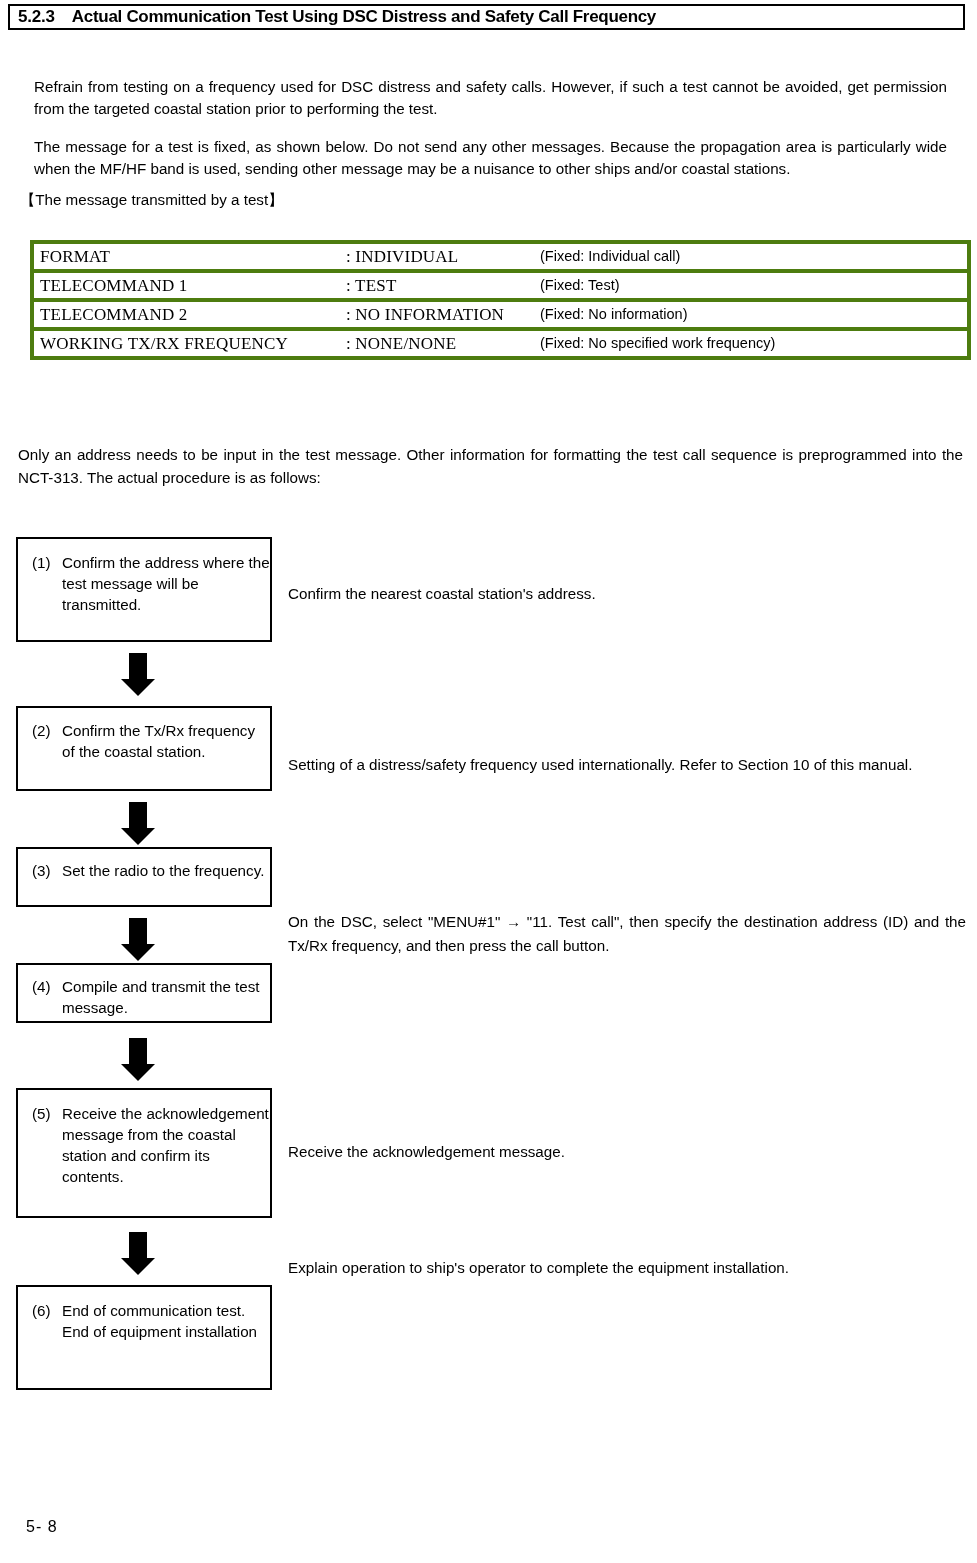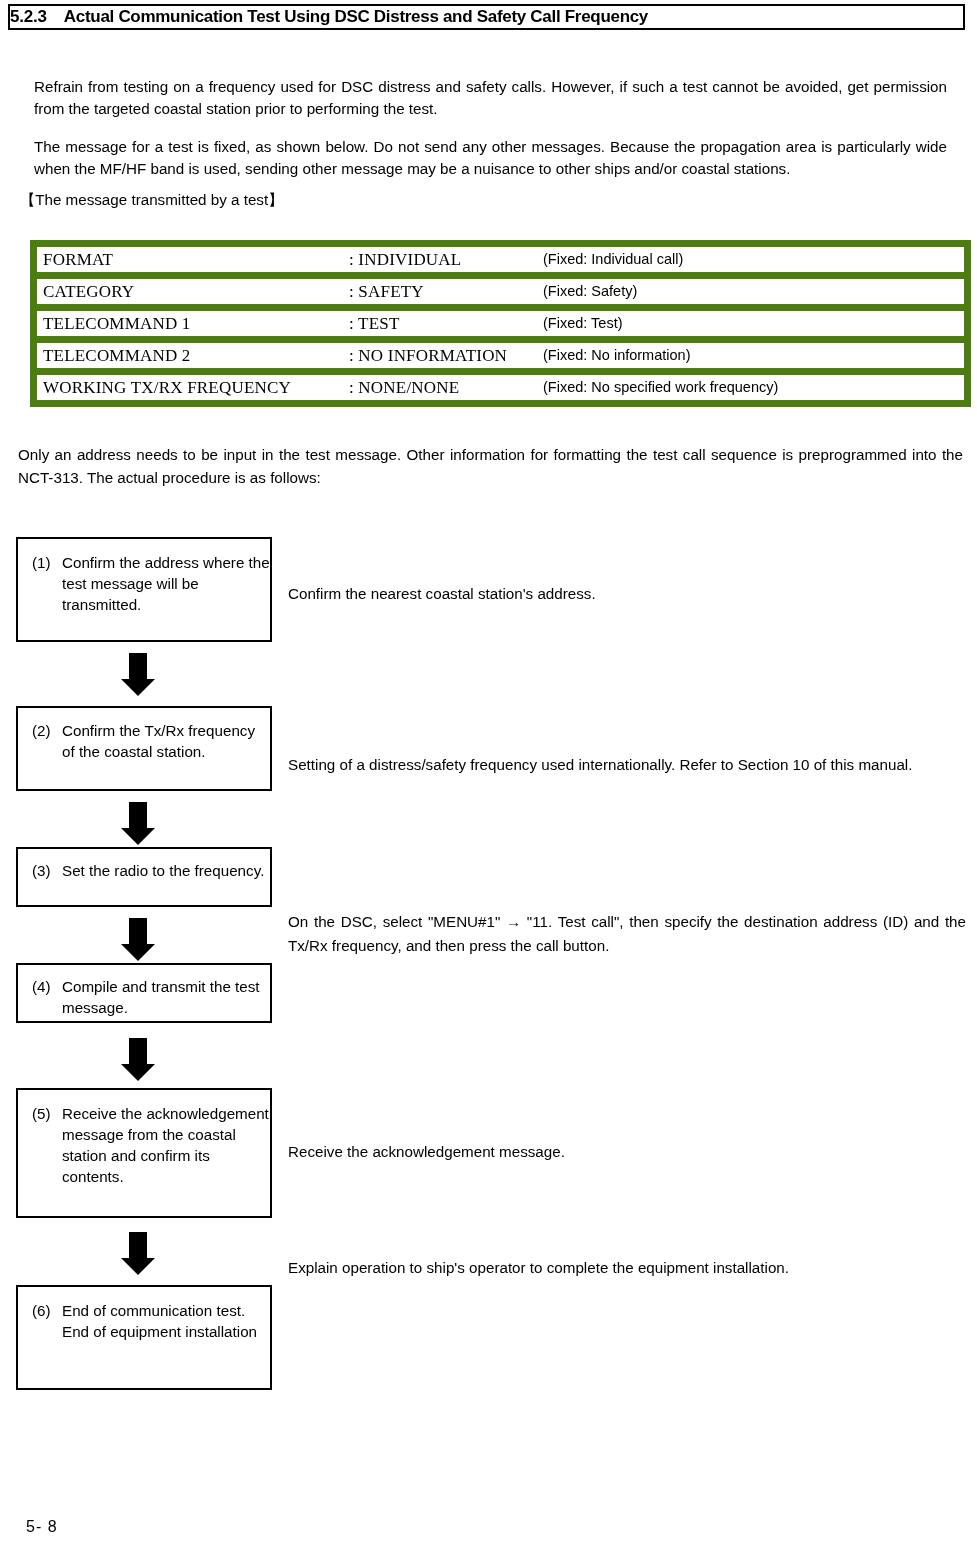--- a/index.html
+++ b/index.html
@@ -24,20 +24,21 @@
     width: 957px;
     height: 26px;
     border: 2px solid #000;
     box-sizing: border-box;
     display: flex;
     align-items: center;
   }
   .section-header .num {
     font-size: 17px;
     font-weight: bold;
+    margin-left: 8px;
     letter-spacing: -0.2px;
   }
   .section-header .ttl {
     font-size: 17px;
     font-weight: bold;
     margin-left: 17px;
     letter-spacing: -0.3px;
     white-space: nowrap;
   }
 
@@ -65,21 +66,21 @@
   
   .msg-table {
     position: absolute;
     left: 30px;
     top: 240px;
     width: 941px;
     border-collapse: collapse;
     table-layout: fixed;
   }
   .msg-table td {
-    border: 7px solid #4d7c0f;
+    border: 4px solid #4d7c0f;
     height: 25px;
     padding: 0 0 0 6px;
     vertical-align: middle;
     line-height: 1;
   }
   .msg-table td.k {
     width: 300px;
     font-family: "Liberation Serif", serif;
     font-size: 17px;
     border-right: none;
@@ -191,25 +192,20 @@
 <div class="msg-caption">【The message transmitted by a test】</div>
 
 <table class="msg-table">
   <tbody>
     <tr>
       <td class="k">FORMAT</td>
       <td class="v">: INDIVIDUAL</td>
       <td class="n">(Fixed: Individual call)</td>
     </tr>
     <tr>
-      <td class="k">CATEGORY</td>
-      <td class="v">: SAFETY</td>
-      <td class="n">(Fixed: Safety)</td>
-    </tr>
-    <tr>
       <td class="k">TELECOMMAND 1</td>
       <td class="v">: TEST</td>
       <td class="n">(Fixed: Test)</td>
     </tr>
     <tr>
       <td class="k">TELECOMMAND 2</td>
       <td class="v">: NO INFORMATION</td>
       <td class="n">(Fixed: No information)</td>
     </tr>
     <tr>

